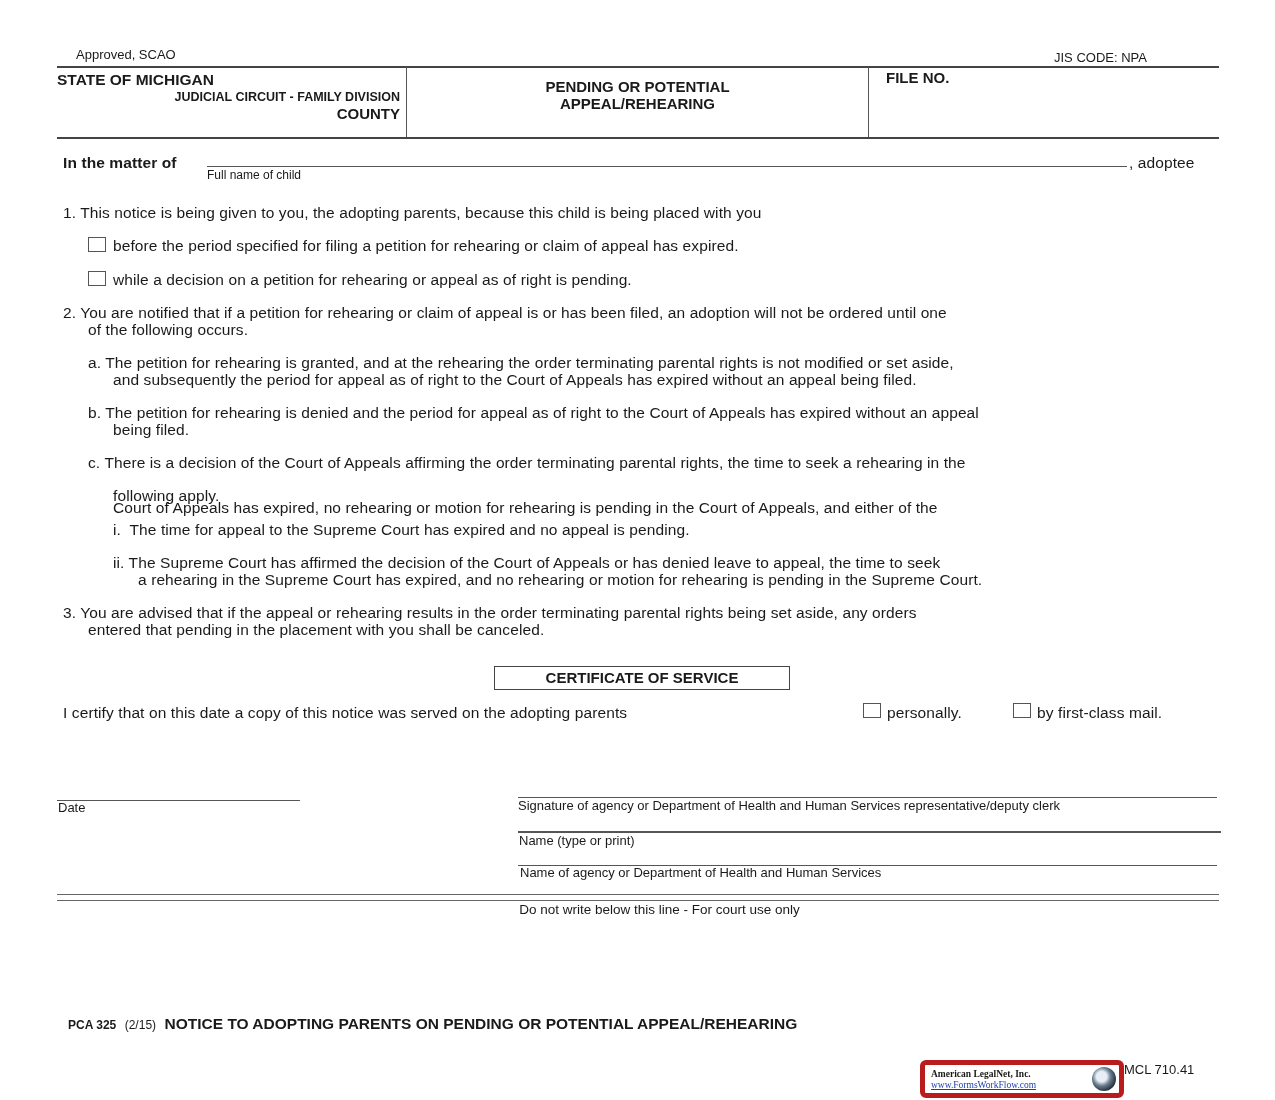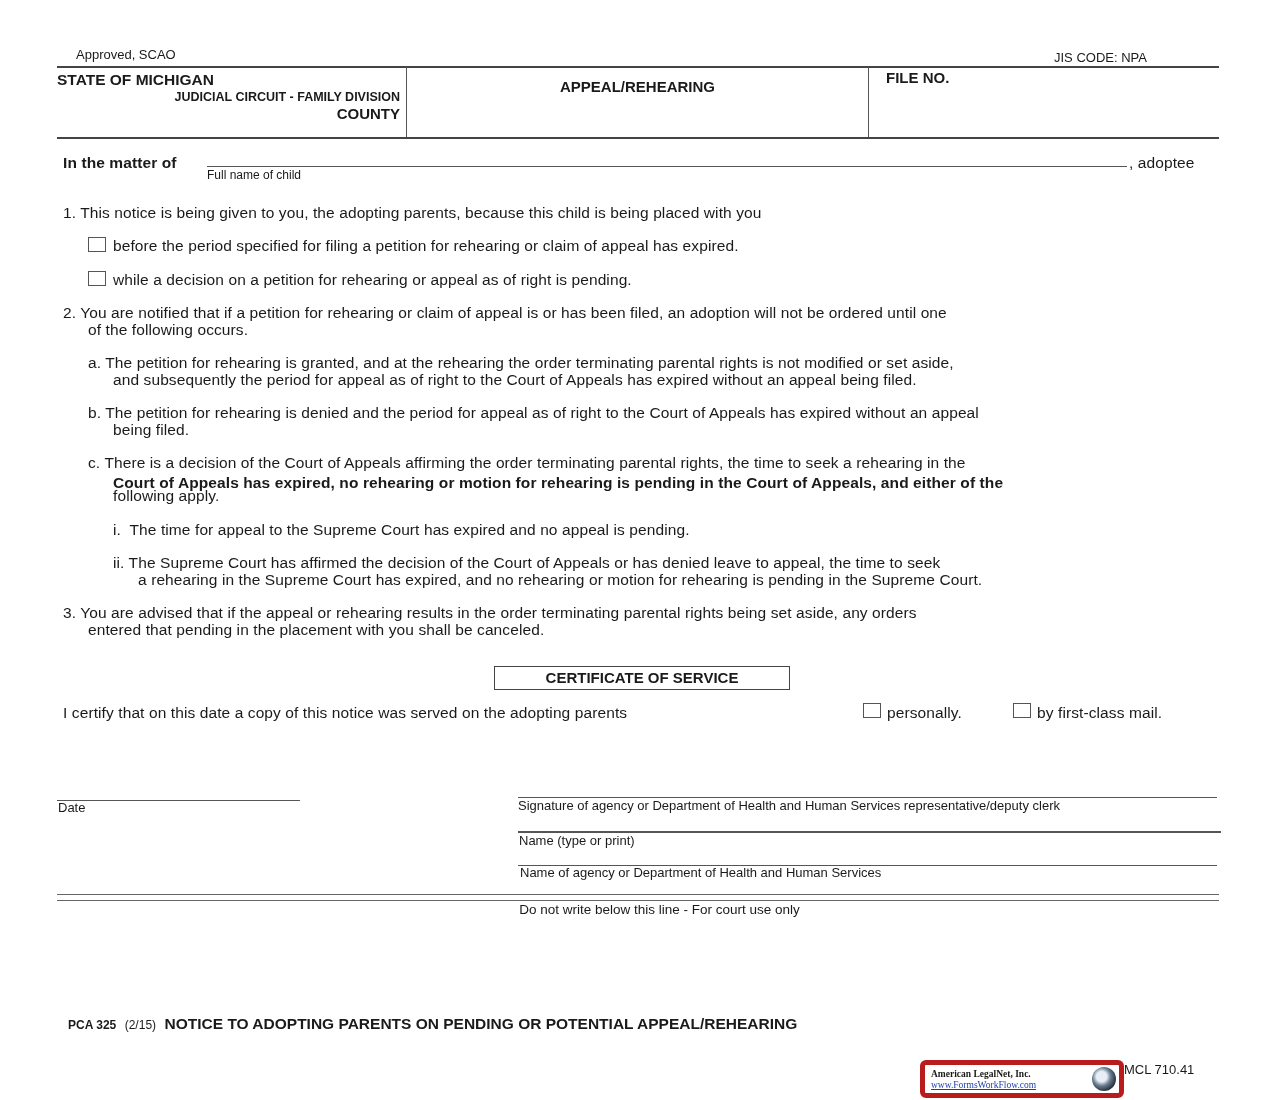--- a/index.html
+++ b/index.html
@@ -28,20 +28,21 @@
 <div class="hline" style="left:57px;top:137px;width:1162px;border-top:2px solid #444;"></div>
 <div class="abs" style="left:406px;top:67px;height:70px;border-left:1px solid #555;"></div>
 <div class="abs" style="left:868px;top:67px;height:70px;border-left:1px solid #555;"></div>
 
 <div class="hdr-cell" style="left:57px;width:343px;">
   <div class="abs bold" style="left:0;width:282px;top:4px;font-size:15.5px;text-align:left;">STATE OF MICHIGAN</div>
   <div class="abs bold" style="right:0;top:23px;font-size:12.5px;text-align:right;white-space:nowrap;">JUDICIAL CIRCUIT - FAMILY DIVISION</div>
   <div class="abs bold" style="right:0;top:38px;font-size:15px;text-align:right;">COUNTY</div>
 </div>
 <div class="hdr-cell center bold" style="left:407px;width:461px;font-size:15px;line-height:17px;padding-top:11px;box-sizing:border-box;">
+  <div>PENDING OR POTENTIAL</div>
   <div>APPEAL/REHEARING</div>
 </div>
 <div class="hdr-cell" style="left:869px;width:350px;">
   <div class="abs bold" style="left:17px;top:2px;font-size:15px;">FILE NO.</div>
   <div class="abs" style="left:17px;top:26px;font-size:15px;"></div>
 </div>
 
 <div class="abs body-text" style="left:63px;top:154px;font-weight:bold;">In the matter of</div>
 <div class="abs" style="left:207px;top:148px;width:920px;height:18px;border-bottom:1px solid #555;">
   <span class="body-text"></span>
@@ -55,21 +56,21 @@
 <div class="cb" style="left:88px;top:271px;"></div>
 <div class="abs body-text" style="left:113px;top:271px;">while a decision on a petition for rehearing or appeal as of right is pending.</div>
 
 <div class="abs body-text" style="left:63px;top:304px;">2. You are notified that if a petition for rehearing or claim of appeal is or has been filed, an adoption will not be ordered until one</div>
 <div class="abs body-text" style="left:88px;top:321px;">of the following occurs.</div>
 <div class="abs body-text" style="left:88px;top:354px;">a. The petition for rehearing is granted, and at the rehearing the order terminating parental rights is not modified or set aside,</div>
 <div class="abs body-text" style="left:113px;top:371px;">and subsequently the period for appeal as of right to the Court of Appeals has expired without an appeal being filed.</div>
 <div class="abs body-text" style="left:88px;top:404px;">b. The petition for rehearing is denied and the period for appeal as of right to the Court of Appeals has expired without an appeal</div>
 <div class="abs body-text" style="left:113px;top:421px;">being filed.</div>
 <div class="abs body-text" style="left:88px;top:454px;">c. There is a decision of the Court of Appeals affirming the order terminating parental rights, the time to seek a rehearing in the</div>
-<div class="abs body-text" style="left:113px;top:474px;font-weight:bold;">Court of Appeals has expired, no rehearing or motion for rehearing is pending in the Court of Appeals, and either of the</div>
+<div class="abs body-text" style="left:113px;top:499px;">Court of Appeals has expired, no rehearing or motion for rehearing is pending in the Court of Appeals, and either of the</div>
 <div class="abs body-text" style="left:113px;top:487px;">following apply.</div>
 <div class="abs body-text" style="left:113px;top:521px;white-space:pre;">i.  The time for appeal to the Supreme Court has expired and no appeal is pending.</div>
 <div class="abs body-text" style="left:113px;top:554px;">ii. The Supreme Court has affirmed the decision of the Court of Appeals or has denied leave to appeal, the time to seek</div>
 <div class="abs body-text" style="left:138px;top:571px;">a rehearing in the Supreme Court has expired, and no rehearing or motion for rehearing is pending in the Supreme Court.</div>
 
 <div class="abs body-text" style="left:63px;top:604px;">3. You are advised that if the appeal or rehearing results in the order terminating parental rights being set aside, any orders</div>
 <div class="abs body-text" style="left:88px;top:621px;">entered that pending in the placement with you shall be canceled.</div>
 
 <div class="abs bold" style="left:494px;top:666px;width:294px;height:22px;border:1.5px solid #444;text-align:center;line-height:22px;font-size:15px;">CERTIFICATE OF SERVICE</div>
 <div class="abs body-text" style="left:63px;top:704px;">I certify that on this date a copy of this notice was served on the adopting parents</div>

